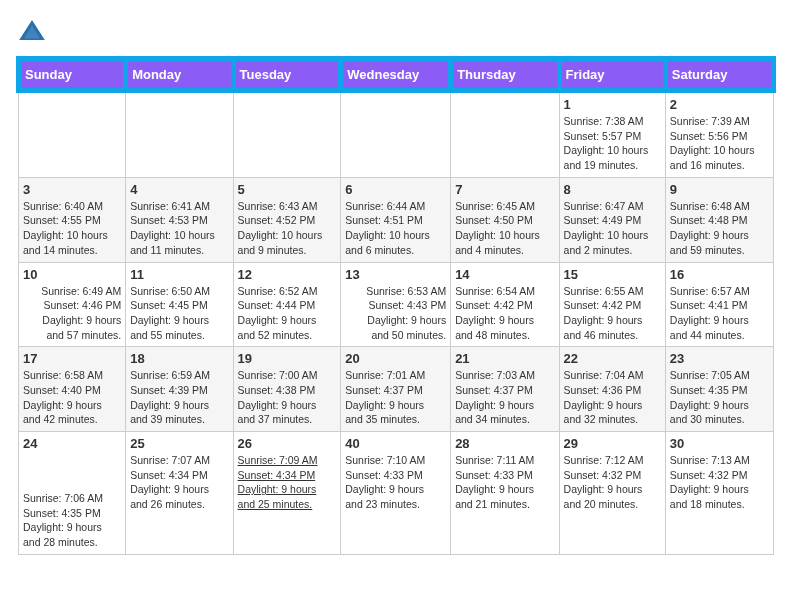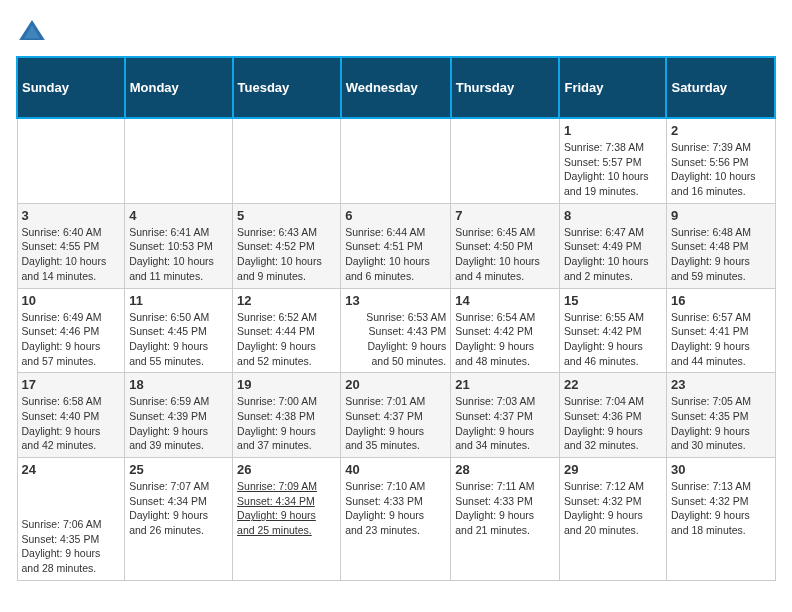--- a/index.html
+++ b/index.html
@@ -43,26 +43,26 @@
     .location {
       font-size: 15px;
       color: #555;
     }
     table {
       width: 100%;
       border-collapse: collapse;
       font-size: 11px;
     }
     thead th {
-      background: #0c4a6e;
+      background: #8b5cf6;
       color: #fff;
-      padding: 22px 4px;
+      padding: 6px 4px;
       text-align: left;
       font-size: 13px;
-      border: 2px solid #0ea5e9;
+      border: 5px solid #0ea5e9;
     }
     tbody td {
       border: 1px solid #ccc;
       vertical-align: top;
       padding: 4px;
       width: 113px;
       min-height: 80px;
       background: #fff;
     }
     tbody tr:nth-child(even) td {
@@ -142,21 +142,21 @@
         <td>
           <span class="day-num">3</span>
           <div class="day-info" style="white-space: pre-line;">Sunrise: 6:40 AM
 Sunset: 4:55 PM
 Daylight: 10 hours
 and 14 minutes.</div>
         </td>
         <td>
           <span class="day-num">4</span>
           <div class="day-info" style="white-space: pre-line;">Sunrise: 6:41 AM
-Sunset: 10:53 PM
+Sunset: 4:53 PM
 Daylight: 10 hours
 and 11 minutes.</div>
         </td>
         <td>
           <span class="day-num">5</span>
           <div class="day-info" style="white-space: pre-line;">Sunrise: 6:43 AM
 Sunset: 4:52 PM
 Daylight: 10 hours
 and 9 minutes.</div>
         </td>
@@ -185,21 +185,21 @@
           <span class="day-num">9</span>
           <div class="day-info" style="white-space: pre-line;">Sunrise: 6:48 AM
 Sunset: 4:48 PM
 Daylight: 9 hours
 and 59 minutes.</div>
         </td>
       </tr>
       <tr>
         <td>
           <span class="day-num">10</span>
-          <div class="day-info" style="white-space: pre-line;">Sunrise: 6:49 AM
+          <div class="day-info" style="white-space: pre-line; text-align: right;">Sunrise: 6:49 AM
 Sunset: 4:46 PM
 Daylight: 9 hours
 and 57 minutes.</div>
         </td>
         <td>
           <span class="day-num">11</span>
           <div class="day-info" style="white-space: pre-line;">Sunrise: 6:50 AM
 Sunset: 4:45 PM
 Daylight: 9 hours
 and 55 minutes.</div>

